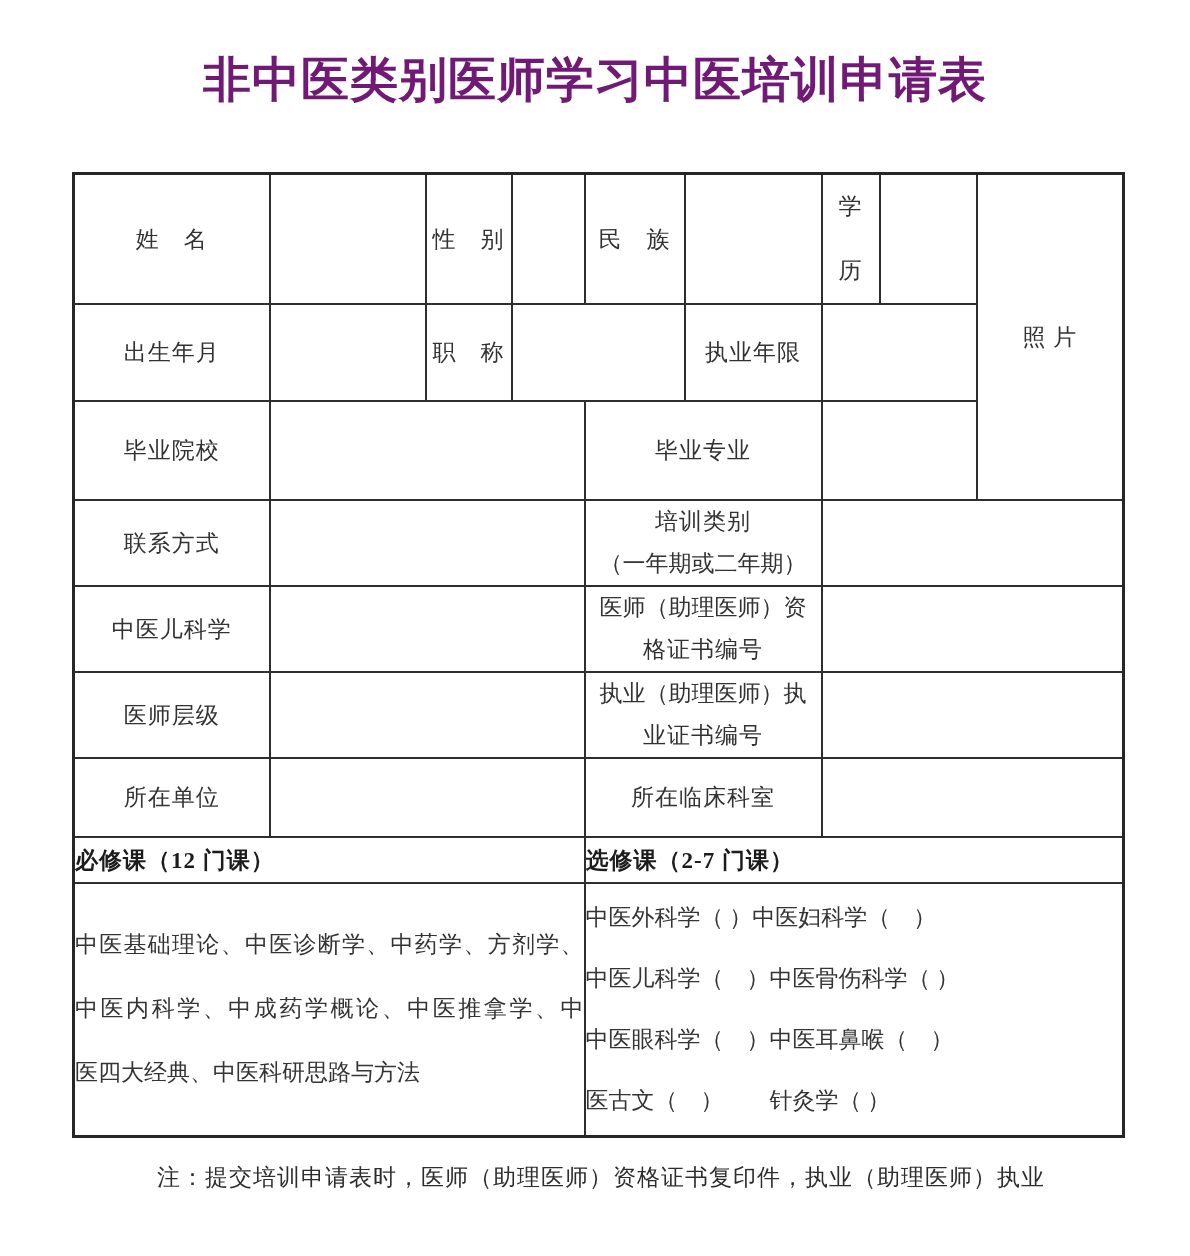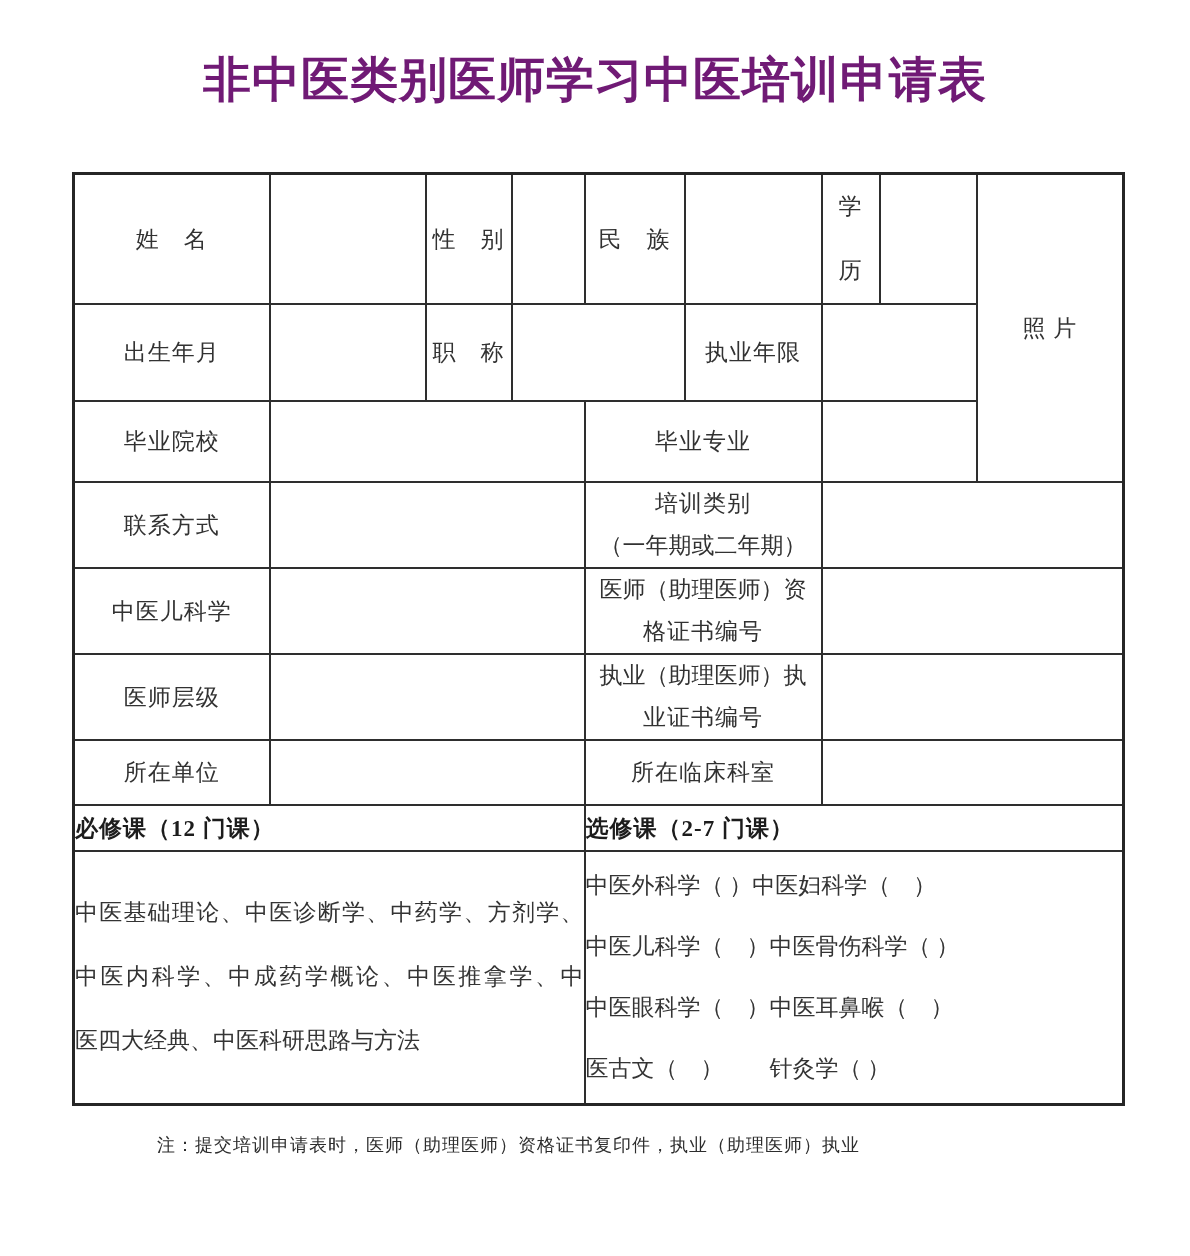--- a/index.html
+++ b/index.html
@@ -61,21 +61,21 @@
     color:#343434;
   }
   td.courses.left div{line-height:64px;}
   td.courses.right div{line-height:61px;}
   .just{
     text-align:justify;
     text-align-last:justify;
   }
   .note{
     margin:12px 40px 0 157px;
-    font-size:18px;
+    font-size:23px;
     line-height:55px;
     letter-spacing:1px;
     color:#2d2d2d;
   }
 </style>
 </head>
 <body>
 
 <div class="page-title">非中医类别医师学习中医培训申请表</div>
 
@@ -110,21 +110,21 @@
 
   <tr style="height:97px">
     <td class="lbl">出生年月</td>
     <td class="blank"></td>
     <td class="lbl">职　称</td>
     <td class="blank" colspan="2"></td>
     <td class="lbl">执业年限</td>
     <td class="blank" colspan="2"></td>
   </tr>
 
-  <tr style="height:81px">
+  <tr style="height:99px">
     <td class="lbl">毕业院校</td>
     <td class="blank" colspan="3"></td>
     <td class="lbl" colspan="2">毕业专业</td>
     <td class="blank" colspan="2"></td>
   </tr>
 
   <tr style="height:78px">
     <td class="lbl">联系方式</td>
     <td class="blank" colspan="3"></td>
     <td class="lbl two-line" colspan="2">
@@ -147,21 +147,21 @@
   <tr style="height:79px">
     <td class="lbl">医师层级</td>
     <td class="blank" colspan="3"></td>
     <td class="lbl two-line" colspan="2">
       <div style="letter-spacing:0">执业（助理医师）执</div>
       <div>业证书编号</div>
     </td>
     <td class="blank" colspan="3"></td>
   </tr>
 
-  <tr style="height:65px">
+  <tr style="height:79px">
     <td class="lbl">所在单位</td>
     <td class="blank" colspan="3"></td>
     <td class="lbl" colspan="2">所在临床科室</td>
     <td class="blank" colspan="3"></td>
   </tr>
 
   <tr style="height:46px">
     <td class="course-header" colspan="4">必修课（12 门课）</td>
     <td class="course-header" colspan="5">选修课（2-7 门课）</td>
   </tr>

